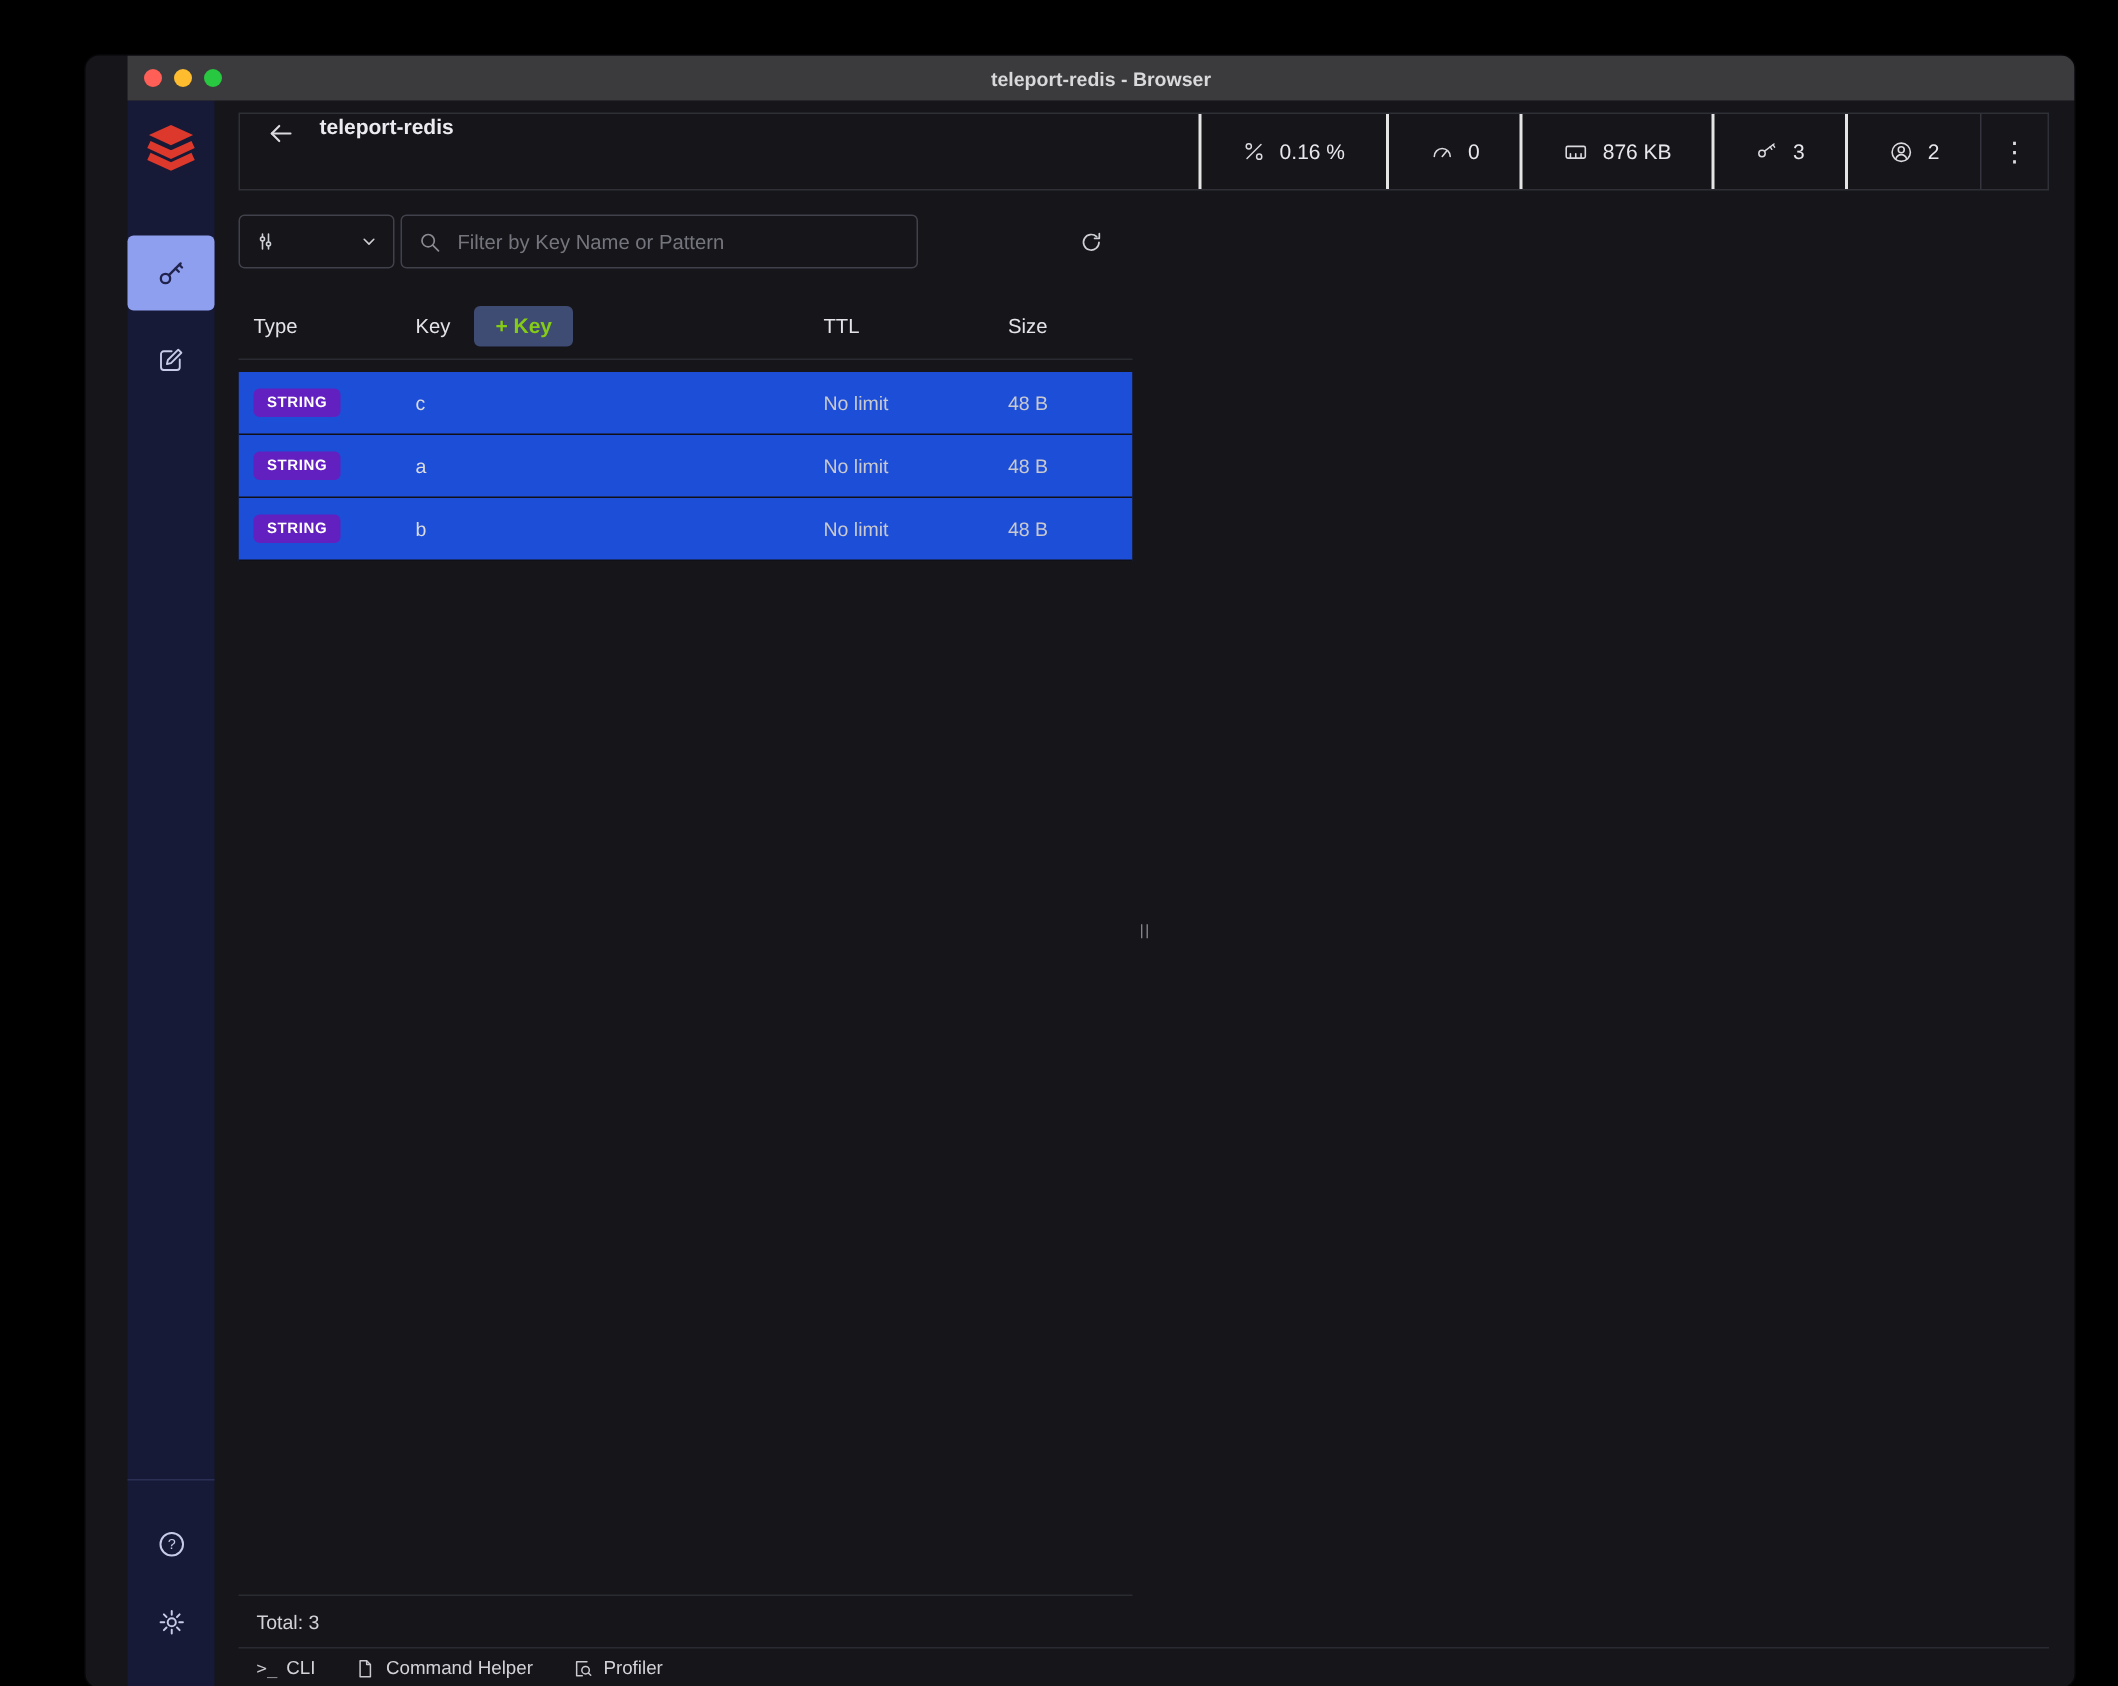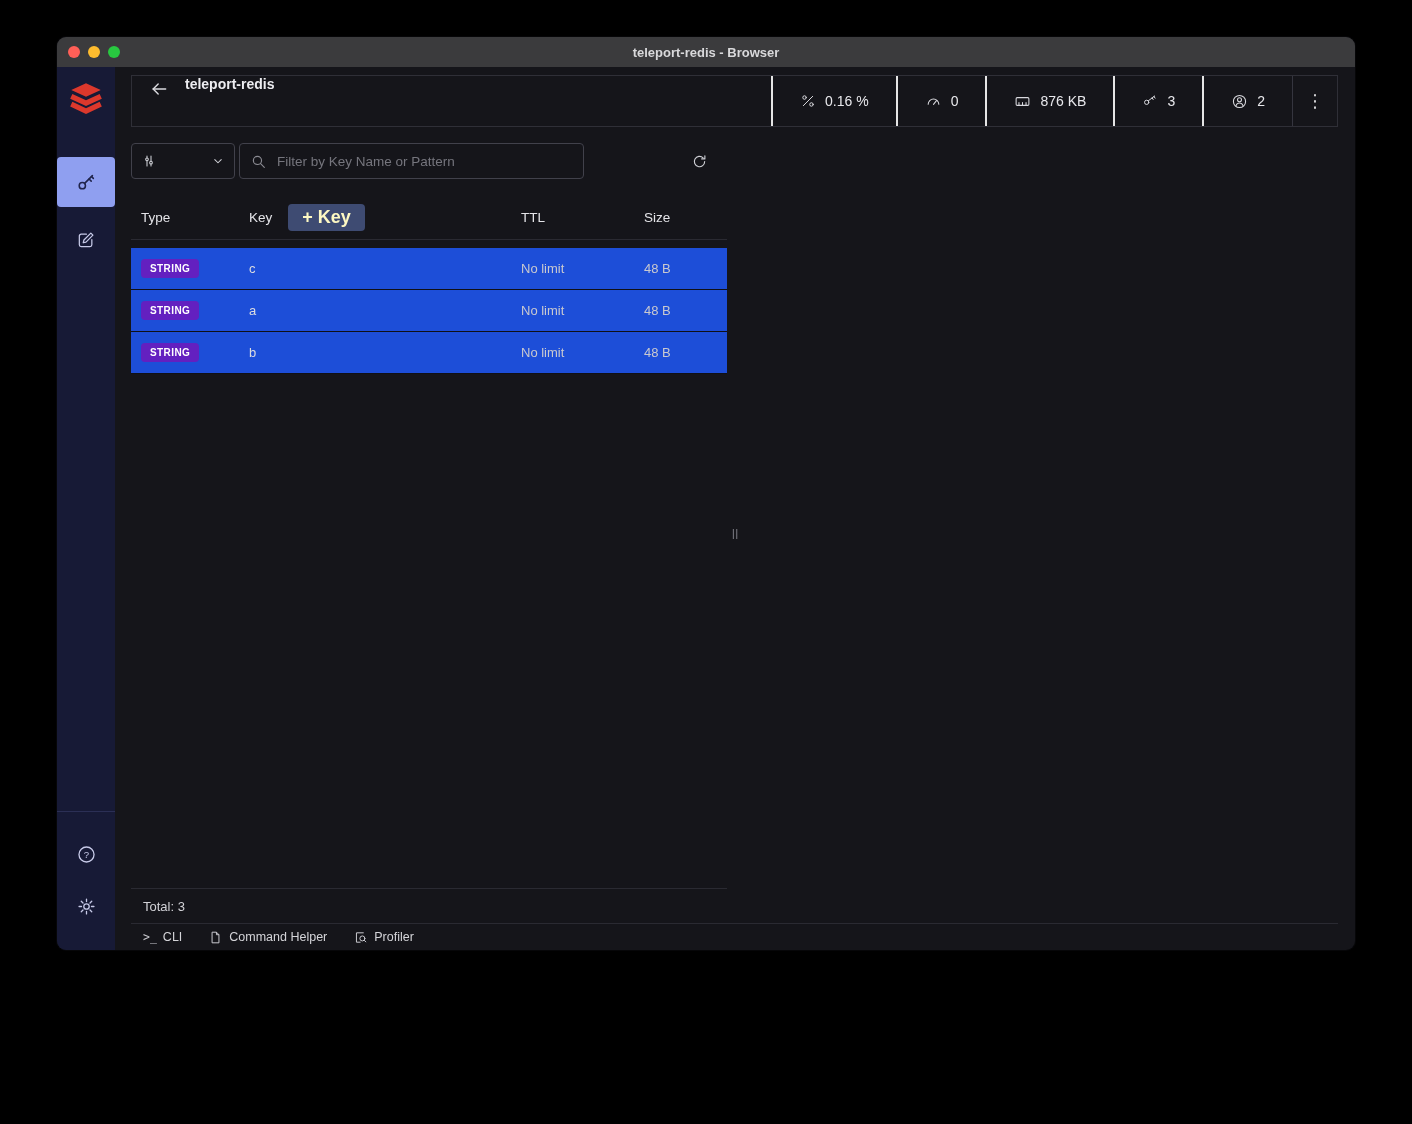--- a/index.html
+++ b/index.html
@@ -2,23 +2,23 @@
 <html><head>
 <meta charset="utf-8">
 <style>
   html,body{margin:0;padding:0;}
   body{
     width:1412px;height:1124px;background:#000;position:relative;overflow:hidden;
     font-family:"Liberation Sans",sans-serif;
     -webkit-font-smoothing:antialiased;
   }
   .window{
-    position:absolute;left:57px;top:37px;width:1298px;height:913px;
+    position:absolute;left:57px;top:37px;width:1298px;height:1088px;
     background:#15151a;border-radius:9px;overflow:hidden;
-    display:flex;flex-direction:column;box-shadow:0 0 0 1px #060608;
+    display:flex;flex-direction:column;box-shadow:0 0 0 1px #060608;padding-left:28px;
   }
   
   .titlebar{height:30px;background:#3b3b3d;display:flex;align-items:center;position:relative;flex:0 0 auto;}
   .traffic{position:absolute;left:11px;top:0;height:30px;display:flex;align-items:center;gap:8px;}
   .light{width:12px;height:12px;border-radius:50%;cursor:pointer;}
   .light.red{background:#ff5f57;}.light.yellow{background:#febc2e;}.light.green{background:#28c840;}
   .titlebar-title{flex:1;text-align:center;color:#d9d9db;font-size:13px;font-weight:700;}
   
   .app-body{flex:1;display:flex;min-height:0;}
   .sidebar{width:58px;background:#171a36;flex:0 0 auto;display:flex;flex-direction:column;}
@@ -46,22 +46,22 @@
   .search-box{margin-left:4px;width:345px;height:36px;border:1px solid #41414b;border-radius:4px;box-sizing:border-box;
     display:flex;align-items:center;gap:8px;padding:0 10px;}
   .search-box .sicon{color:#8a8a92;display:flex;}
   .search-box input{flex:1;min-width:0;background:transparent;border:none;outline:none;color:#e6e6ea;font-size:13.5px;font-family:inherit;}
   .search-box input::placeholder{color:#75757d;}
   .refresh-btn{margin-left:auto;margin-right:12px;width:32px;height:32px;display:flex;align-items:center;justify-content:center;
     color:#cfd0d6;cursor:pointer;background:none;border:none;padding:0;}
   .table-header{margin-top:16px;flex:0 0 auto;display:grid;grid-template-columns:108px 272px 123px 1fr;align-items:center;
     height:44px;padding-left:10px;border-bottom:1px solid #2a2a32;color:#e4e4e8;font-size:13.5px;}
   .key-col-head{display:flex;align-items:center;gap:16px;}
-  .add-key-btn{height:27px;padding:0 14px;background:#3e4b72;border:none;border-radius:4px;color:#fef9c3;
-    font-size:18px;font-weight:700;font-family:inherit;cursor:pointer;}
+  .add-key-btn{height:27px;padding:0 14px;background:#3e4b72;border:none;border-radius:4px;color:#84cc16;
+    font-size:14px;font-weight:700;font-family:inherit;cursor:pointer;}
   .rows{flex:1;min-height:0;overflow:hidden;padding-top:8px;}
   .key-row{display:grid;grid-template-columns:108px 272px 123px 1fr;align-items:center;height:42px;box-sizing:border-box;
     padding-left:10px;background:#1d4ed8;border-bottom:1px solid #101016;font-size:13px;color:#dcdce0;cursor:pointer;}
   .type-badge{display:inline-block;justify-self:start;background:#6320c0;color:#fff;font-size:10px;font-weight:700;
     letter-spacing:.4px;padding:4px 9px;border-radius:4px;}
   .cell-muted{color:#c9c9cf;}
   .panel-footer{flex:0 0 auto;height:34px;border-top:1px solid #2a2a32;display:flex;align-items:center;
     padding-left:12px;color:#d2d2d7;font-size:13px;}
   .gutter{width:17px;flex:0 0 auto;display:flex;align-items:center;justify-content:center;color:#8f8f98;
     font-size:10px;letter-spacing:1px;cursor:col-resize;}

